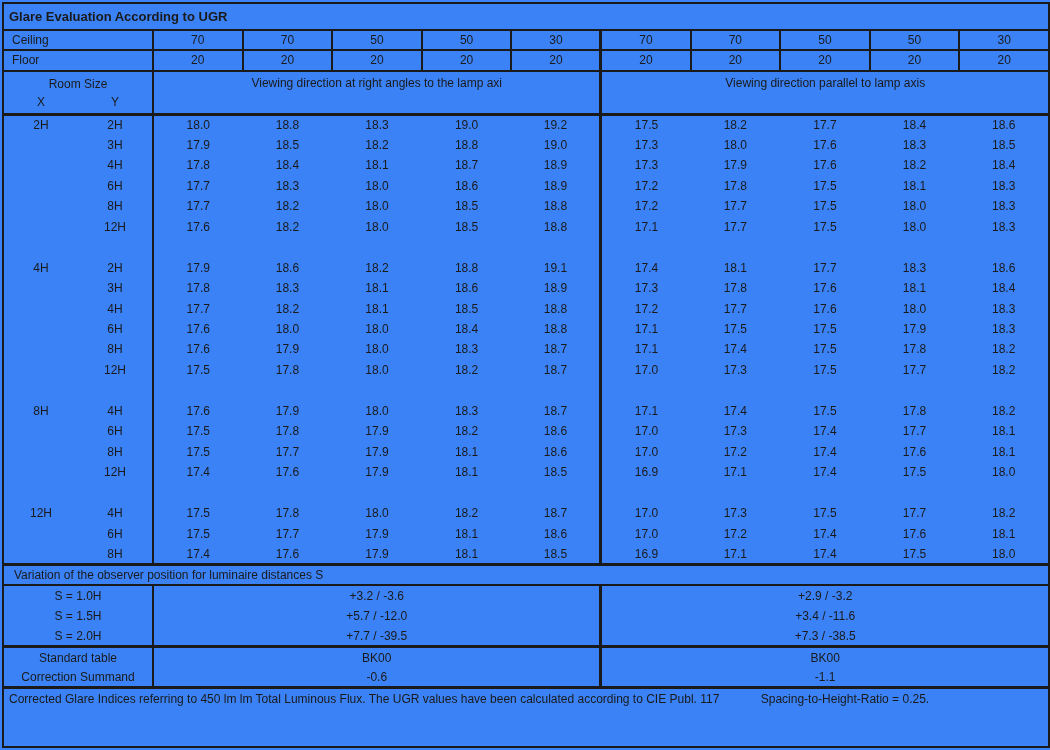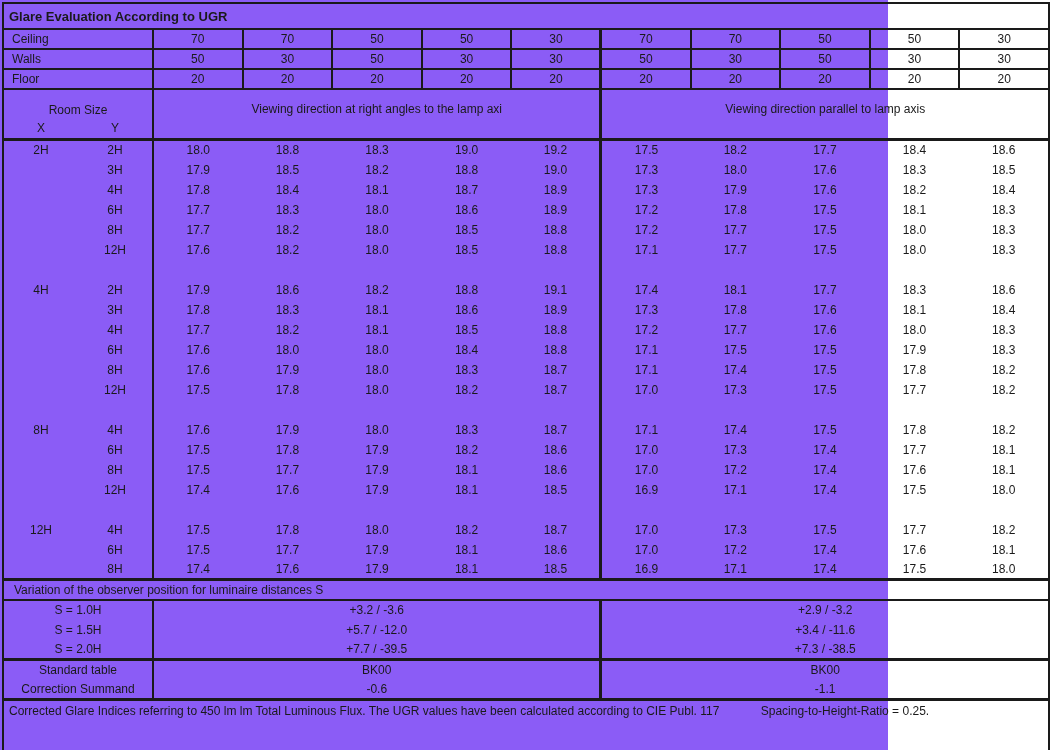--- a/index.html
+++ b/index.html
@@ -1,18 +1,18 @@
 <!DOCTYPE html>
 <html><head>
 <meta charset="utf-8">
 <style>
   * { box-sizing: border-box; }
   html, body { margin: 0; padding: 0; background: #ffffff; }
   #canvas {
-    width: 888px; height: 750px; background: #8b5cf6; padding: 2px;
+    width: 1050px; height: 750px; background: #3b82f6; padding: 2px;
     font-family: "Liberation Sans", sans-serif; color: #1a1a1a;
   }
   table.ugr {
     border-collapse: collapse; table-layout: fixed;
     width: 1046px; height: 746px;
     border: 2px solid #1a1a1a;
     font-family: "Liberation Sans", sans-serif;
     font-size: 12px; color: #1a1a1a;
   }
   td { padding: 0; overflow: hidden; white-space: nowrap; height: 20px; }
@@ -22,21 +22,21 @@
   .bL   { border-left: 2px solid #1a1a1a; }
   .bMid { border-left: 3px solid #1a1a1a; }
   .bT3  { border-top: 3px solid #1a1a1a; }
 
   tr.title-row td {
     height: 26px; font-weight: bold; font-size: 13px;
     padding-left: 5px; border-bottom: 2px solid #1a1a1a;
   }
   tr.surface-row td { border-bottom: 2px solid #1a1a1a; }
   tr.header-row td {
-    height: 37px; vertical-align: top; border-bottom: 3px solid #1a1a1a; padding-top: 12px;
+    height: 37px; vertical-align: top; border-bottom: 3px solid #1a1a1a; padding-top: 4px;
   }
   .rs-line1 { text-align: center; height: 18px; line-height: 16px; }
   .rs-line2 { display: flex; height: 18px; line-height: 16px; }
   .rs-line2 span { width: 50%; text-align: center; }
   .group-hdr { text-align: center; }
 
   tr.var-title-row td {
     border-top: 3px solid #1a1a1a; border-bottom: 2px solid #1a1a1a; padding-left: 10px;
   }
   tr.footer-row td {
@@ -79,33 +79,20 @@
           <td class="c bL">50</td>
           <td class="c bL">50</td>
           <td class="c bL">30</td>
           <td class="c bMid">70</td>
           <td class="c bL">70</td>
           <td class="c bL">50</td>
           <td class="c bL">50</td>
           <td class="c bL">30</td>
         </tr>
         <tr class="surface-row">
-          <td class="lbl bR" colspan="2">Walls</td>
-          <td class="c ">50</td>
-          <td class="c bL">30</td>
-          <td class="c bL">50</td>
-          <td class="c bL">30</td>
-          <td class="c bL">30</td>
-          <td class="c bMid">50</td>
-          <td class="c bL">30</td>
-          <td class="c bL">50</td>
-          <td class="c bL">30</td>
-          <td class="c bL">30</td>
-        </tr>
-        <tr class="surface-row">
           <td class="lbl bR" colspan="2">Floor</td>
           <td class="c ">20</td>
           <td class="c bL">20</td>
           <td class="c bL">20</td>
           <td class="c bL">20</td>
           <td class="c bL">20</td>
           <td class="c bMid">20</td>
           <td class="c bL">20</td>
           <td class="c bL">20</td>
           <td class="c bL">20</td>

